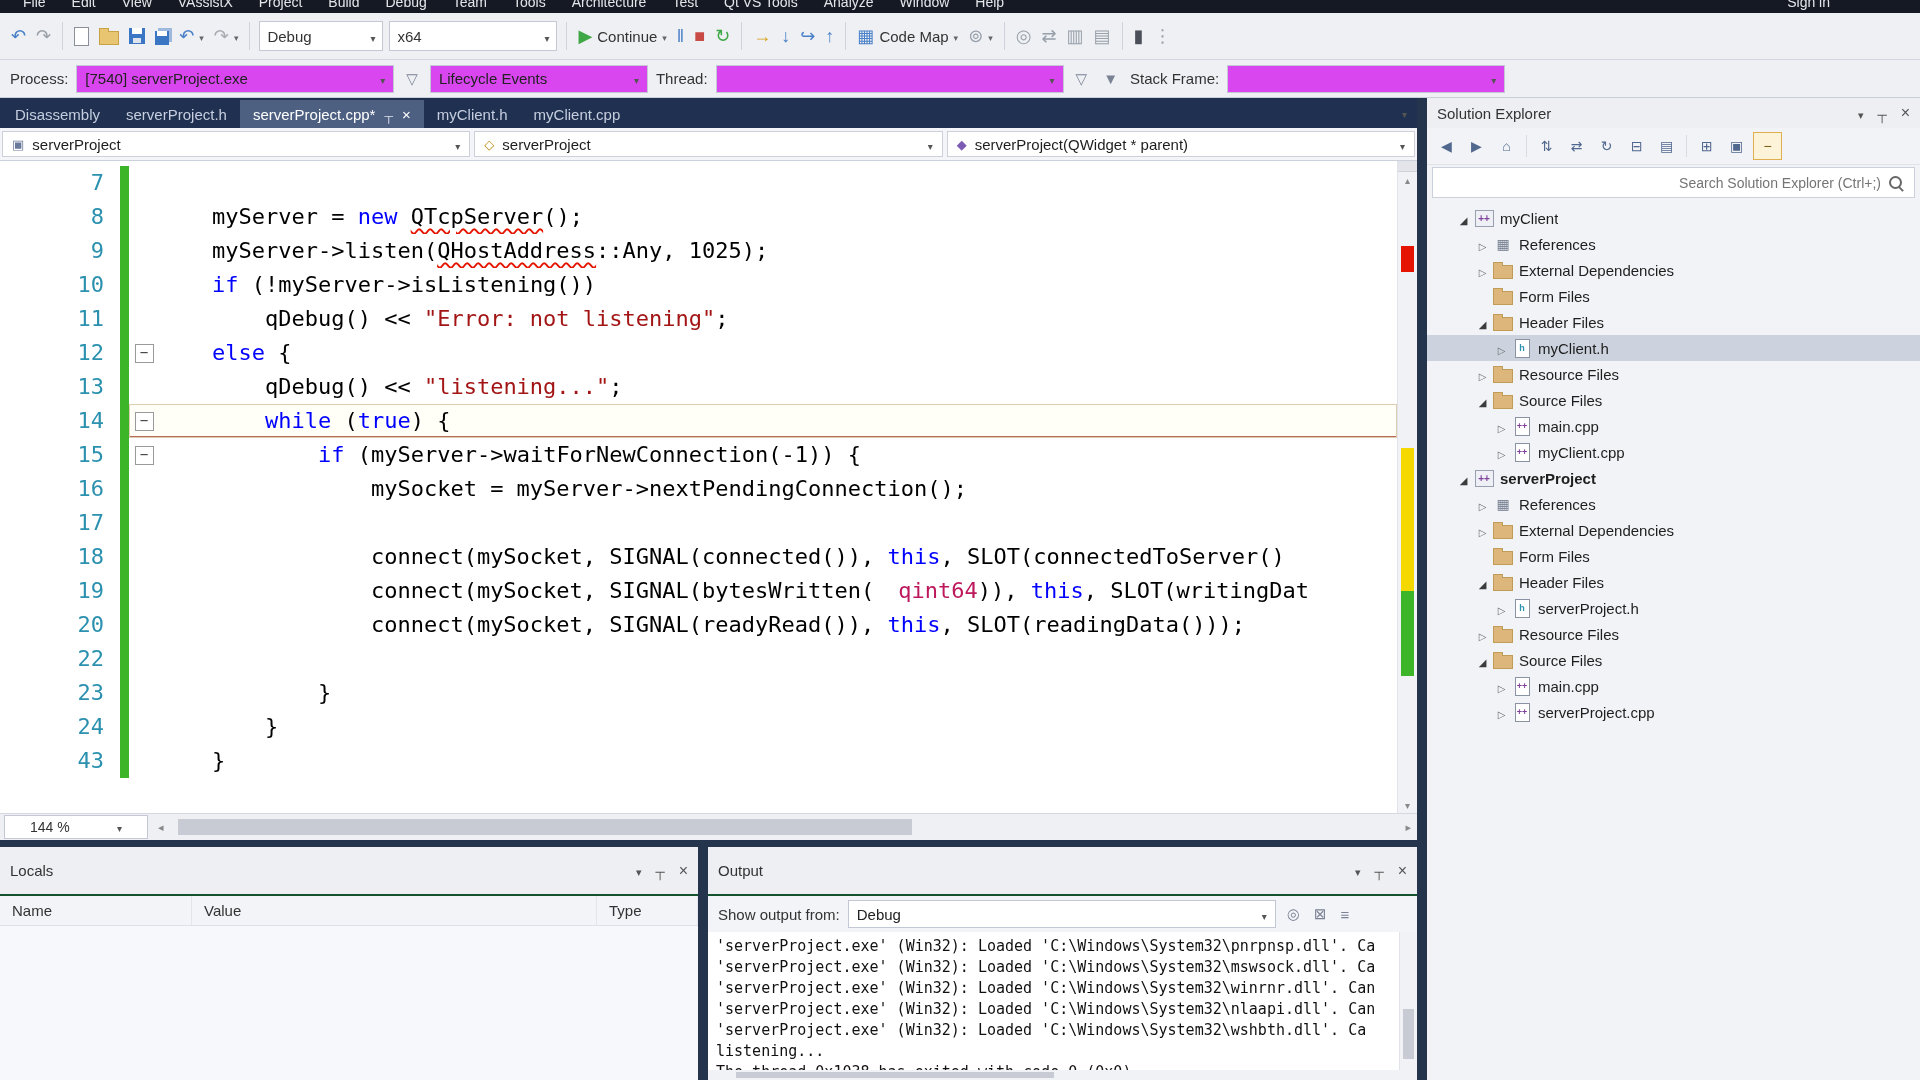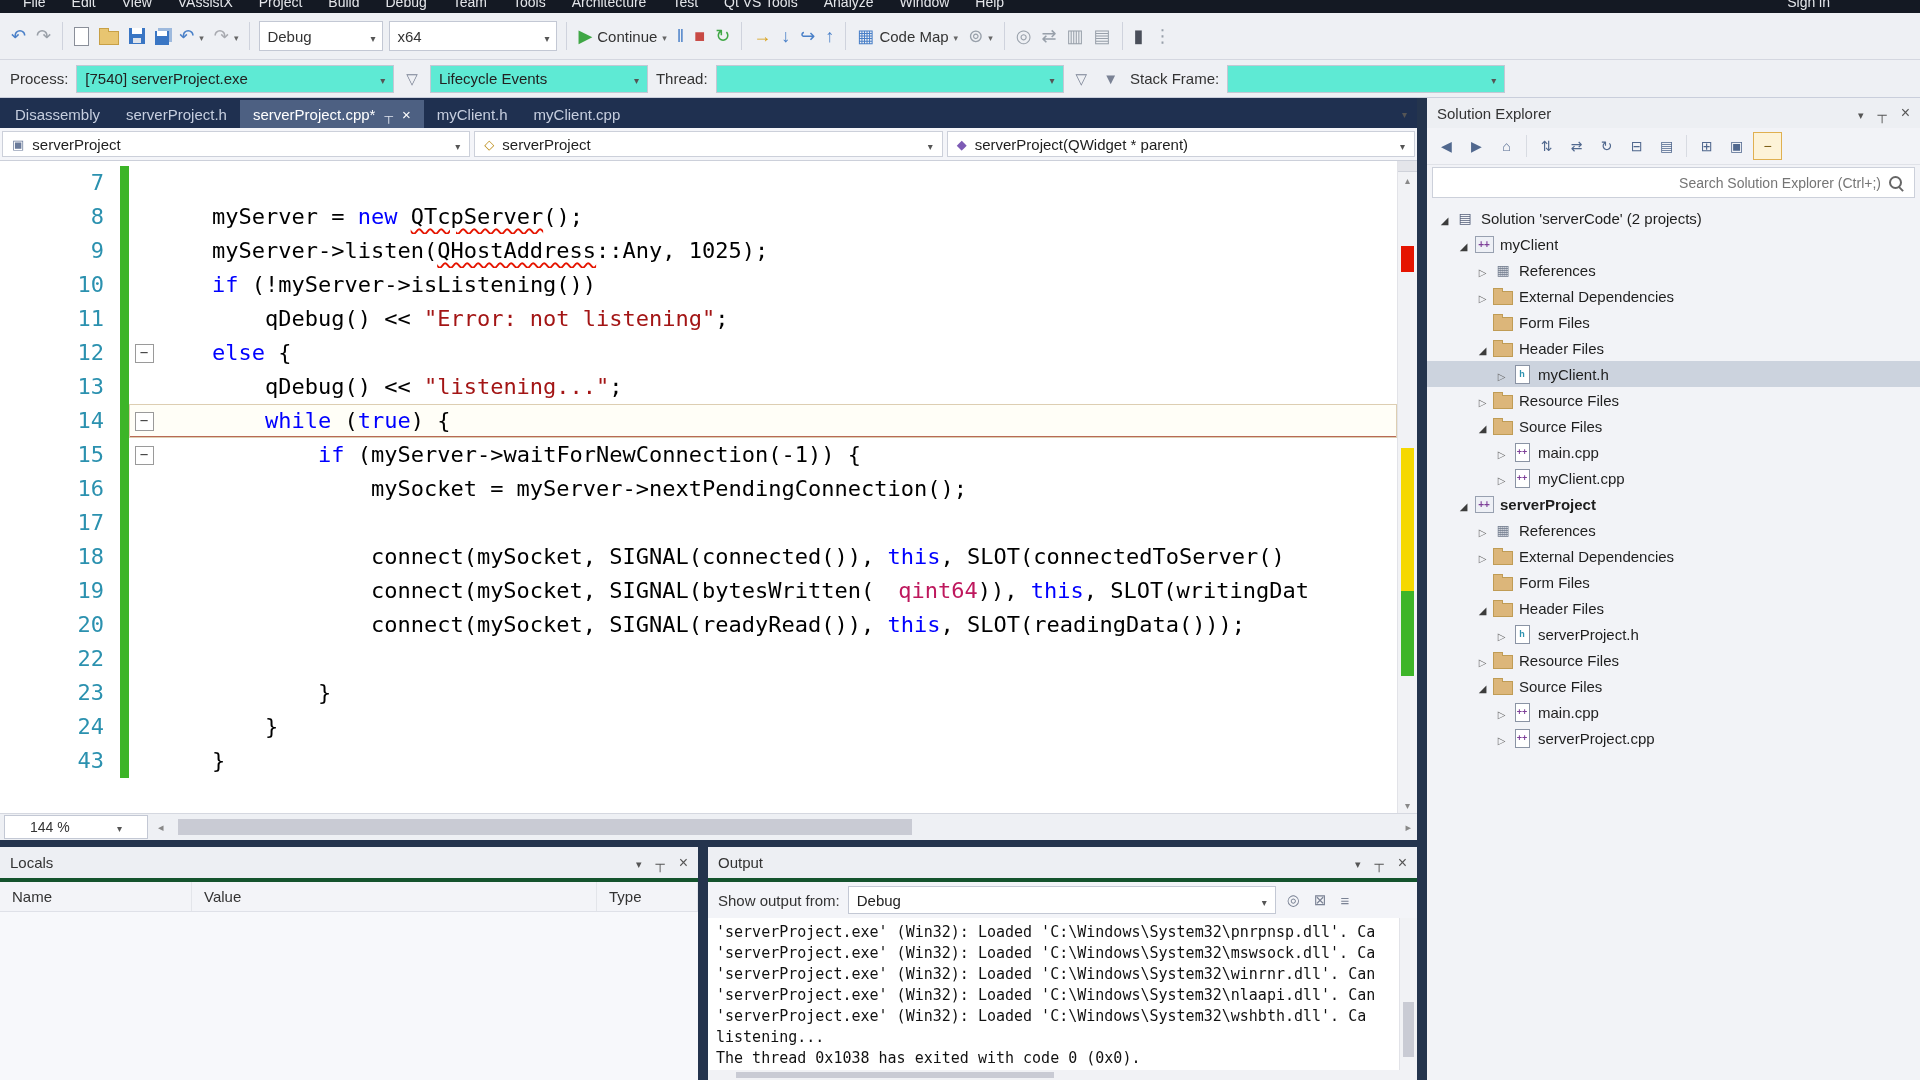--- a/index.html
+++ b/index.html
@@ -29,21 +29,21 @@
   .i-folder::before{content:"";position:absolute;top:-4px;left:-1px;width:8px;height:3px;background:#e8c571;border:1px solid #c8a045;border-bottom:none;}
   .i-save{width:16px;height:16px;background:#3a76c4;position:relative;}
   .i-save::before{content:"";position:absolute;left:3px;right:3px;top:0;height:6px;background:#fff;}
   .i-save::after{content:"";position:absolute;left:4px;right:4px;bottom:1px;height:5px;background:#dfe4ec;}
   .i-saveall{width:14px;height:14px;background:#3a76c4;position:relative;box-shadow:3px -3px 0 #9db9dd;margin-top:3px;}
   .i-saveall::before{content:"";position:absolute;left:2px;right:2px;top:0;height:5px;background:#fff;}
 
   
   .procbar{height:37px;background:#eef0f4;border-bottom:1px solid #c9cedb;display:flex;align-items:center;padding:0 10px;gap:8px;flex:none;}
   .pb-label{font-size:15px;color:#333;flex:none;}
-  .pb-combo{height:26px;background:#5eead4;border:1px solid #c3c8d4;display:flex;align-items:center;padding:0 8px;font-size:15px;color:#222;gap:6px;}
+  .pb-combo{height:26px;background:#d946ef;border:1px solid #c3c8d4;display:flex;align-items:center;padding:0 8px;font-size:15px;color:#222;gap:6px;}
   .pb-combo .grow{flex:1;}
   .gi{color:#7a8294;font-size:15px;padding:0 4px;}
   .ic-funnel::before{content:"▽";}
   .ic-funnel2::before{content:"▼";}
 
   
   .main{flex:1;display:flex;gap:10px;min-height:0;}
   .left-col{width:1417px;display:flex;flex-direction:column;flex:none;min-height:0;}
 
   
@@ -97,21 +97,21 @@
   .arrr::before{content:"▸";font-size:11px;color:#888;}
   .hthumb{position:absolute;left:26px;width:58%;top:5px;bottom:5px;background:#c9cbd4;}
 
   .gapbar{height:7px;background:#24344d;flex:none;}
 
   
   .bottom-row{height:233px;display:flex;gap:10px;flex:none;}
   .panel{background:#f3f4f8;display:flex;flex-direction:column;min-width:0;}
   .locals{width:698px;flex:none;}
   .output{flex:1;}
-  .panel-title{height:31px;background:#edeff3;border-bottom:4px solid #14532d;display:flex;align-items:center;padding:0 10px;font-size:15px;color:#333;flex:none;}
+  .panel-title{height:31px;background:#edeff3;border-bottom:2px solid #14532d;display:flex;align-items:center;padding:8px 10px;font-size:15px;color:#333;flex:none;}
   .ptools{margin-left:auto;display:flex;gap:14px;align-items:center;color:#555;}
   .ic-chev::before{content:"▾";font-size:11px;color:#555;}
   .ic-pin::before{content:"┬";font-size:13px;color:#555;}
   .ic-close::before{content:"×";font-size:16px;color:#555;}
   .locals-header{height:29px;display:grid;grid-template-columns:192px 405px 1fr;background:#f3f4f8;border-bottom:1px solid #dfe1e8;flex:none;}
   .locals-header span{display:flex;align-items:center;padding-left:12px;font-size:15px;color:#333;border-right:1px solid #e3e5ea;}
   .locals-body{flex:1;background:#f7f8fb;}
   .output-toolbar{height:36px;display:flex;align-items:center;gap:8px;padding:0 10px;background:#f3f4f8;flex:none;}
   .out-combo{width:410px;height:26px;background:#fff;border:1px solid #c3c8d4;display:flex;align-items:center;gap:6px;padding:0 8px;font-size:15px;color:#222;flex:none;}
   .out-combo .grow{flex:1;}
@@ -493,25 +493,20 @@
           </div>
           <div class="se-tbicon hl">
             <span>−</span>
           </div>
         </div>
       <div class="se-search">
         <input placeholder="Search Solution Explorer (Ctrl+;)" style="">
         <span class="mag"></span>
       </div>
       <div class="se-tree">
-          <div class="trow" style="padding-left: 8px;">
-            <span class="tarr exp"></span>
-            <span class="ti ti-sol"></span>
-            <span class="tlabel">Solution 'serverCode' (2 projects)</span>
-          </div>
           <div class="trow" style="padding-left: 27px;">
             <span class="tarr exp"></span>
             <span class="ti">
               <span class="ti-proj"></span>
             </span>
             <span class="tlabel">myClient</span>
           </div>
           <div class="trow" style="padding-left: 46px;">
             <span class="tarr col"></span>
             <span class="ti ti-refs"></span>

